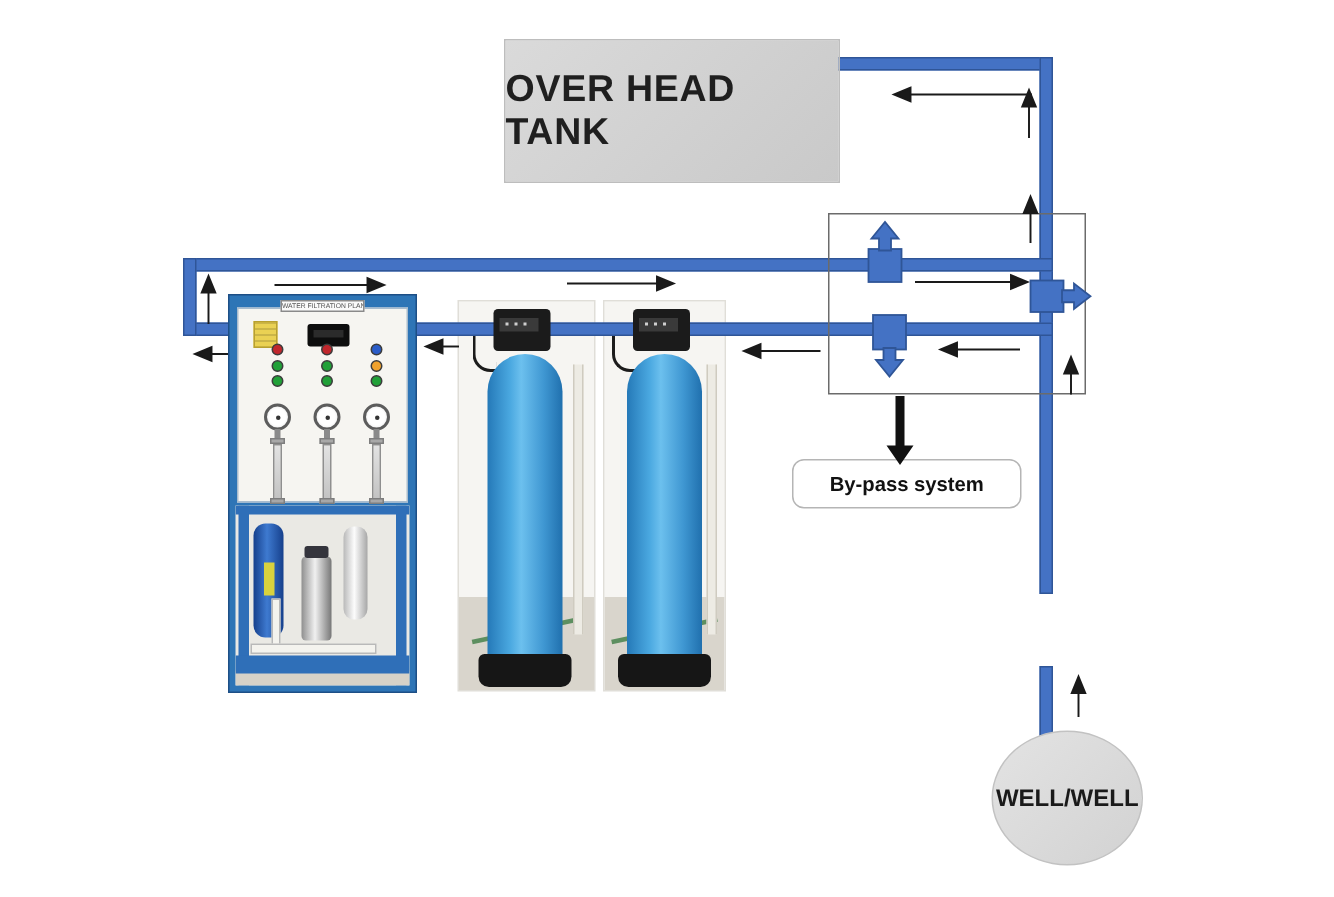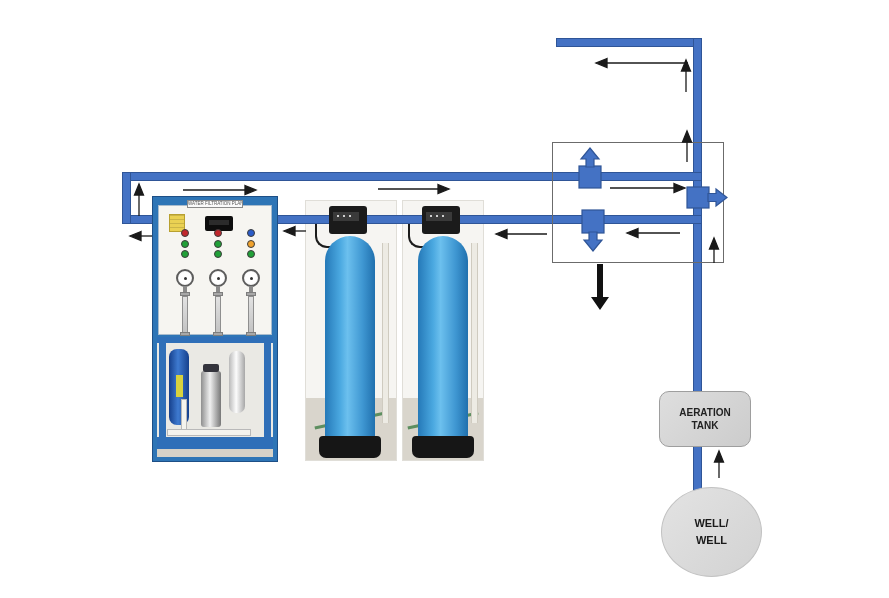--- a/index.html
+++ b/index.html
@@ -13,22 +13,22 @@
   .ohtank{position:absolute;left:336px;top:26px;width:222px;height:94px;
           background:linear-gradient(135deg,#dadada,#c9c9c9);border:1px solid #bdbdbd;
           display:flex;align-items:center;justify-content:center;
           font-size:25px;font-weight:bold;color:#1f1f1f;letter-spacing:.5px;}
   .aeration{position:absolute;left:659px;top:391px;width:90px;height:54px;border-radius:10px;
           background:linear-gradient(135deg,#dedede,#cccccc);border:1px solid #9e9e9e;
           display:flex;flex-direction:column;align-items:center;justify-content:center;
           font-size:10px;font-weight:bold;color:#222;line-height:13px;}
   .well{position:absolute;left:661px;top:487px;width:99px;height:88px;border-radius:50%;
           background:linear-gradient(135deg,#e3e3e3,#d2d2d2);border:1px solid #c2c2c2;
-          display:flex;flex-direction:column;align-items:center;justify-content:center;
-          font-size:11px;font-weight:bold;color:#1a1a1a;line-height:17px;}
+          display:flex;align-items:center;justify-content:center;
+          font-size:16px;font-weight:bold;color:#1a1a1a;line-height:17px;}
   .bypass-rect{position:absolute;left:552px;top:142px;width:172px;height:121px;
           border:1px solid #6b6b6b;box-sizing:border-box;background:transparent;}
   .bypass-label{position:absolute;left:528px;top:306px;width:153px;height:33px;border-radius:8px;
           background:#ffffff;border:1.5px solid #b5b5b5;box-sizing:border-box;
           display:flex;align-items:center;justify-content:center;
           font-size:13.5px;font-weight:bold;color:#111;}
   .caption{position:absolute;left:97px;top:466px;width:441px;height:46px;
           background:#ffffff;border:3px solid #4472C4;box-sizing:border-box;
           display:flex;align-items:center;justify-content:center;
           font-size:21px;font-weight:bold;color:#0d0d0d;letter-spacing:.8px;}
@@ -178,24 +178,26 @@
       <div class="valve-screen">
         <i style="left:4px;"></i>
           <i style="left:10px;"></i>
           <i style="left:16px;"></i>
       </div>
     </div>
     <div class="tank-body" style="left:16px;"></div>
     <div class="tank-base" style="left:10px;"></div>
   </div>
 
+  <div class="ohtank">
+    <span>OVER HEAD TANK</span>
+  </div>
   <div class="bypass-rect"></div>
-  <div class="aeration">
-    <span>AERATION</span>
-    <span>TANK</span>
+  <div class="bypass-label">
+    <span>By-pass system</span>
   </div>
   <div class="well">
     <span>WELL/</span>
     <span>WELL</span>
   </div>
 
   <svg class="overlay" width="889" height="598" viewBox="0 0 889 598">
     <g stroke="#1a1a1a" stroke-width="1.3" fill="#1a1a1a">
 
       <g>

